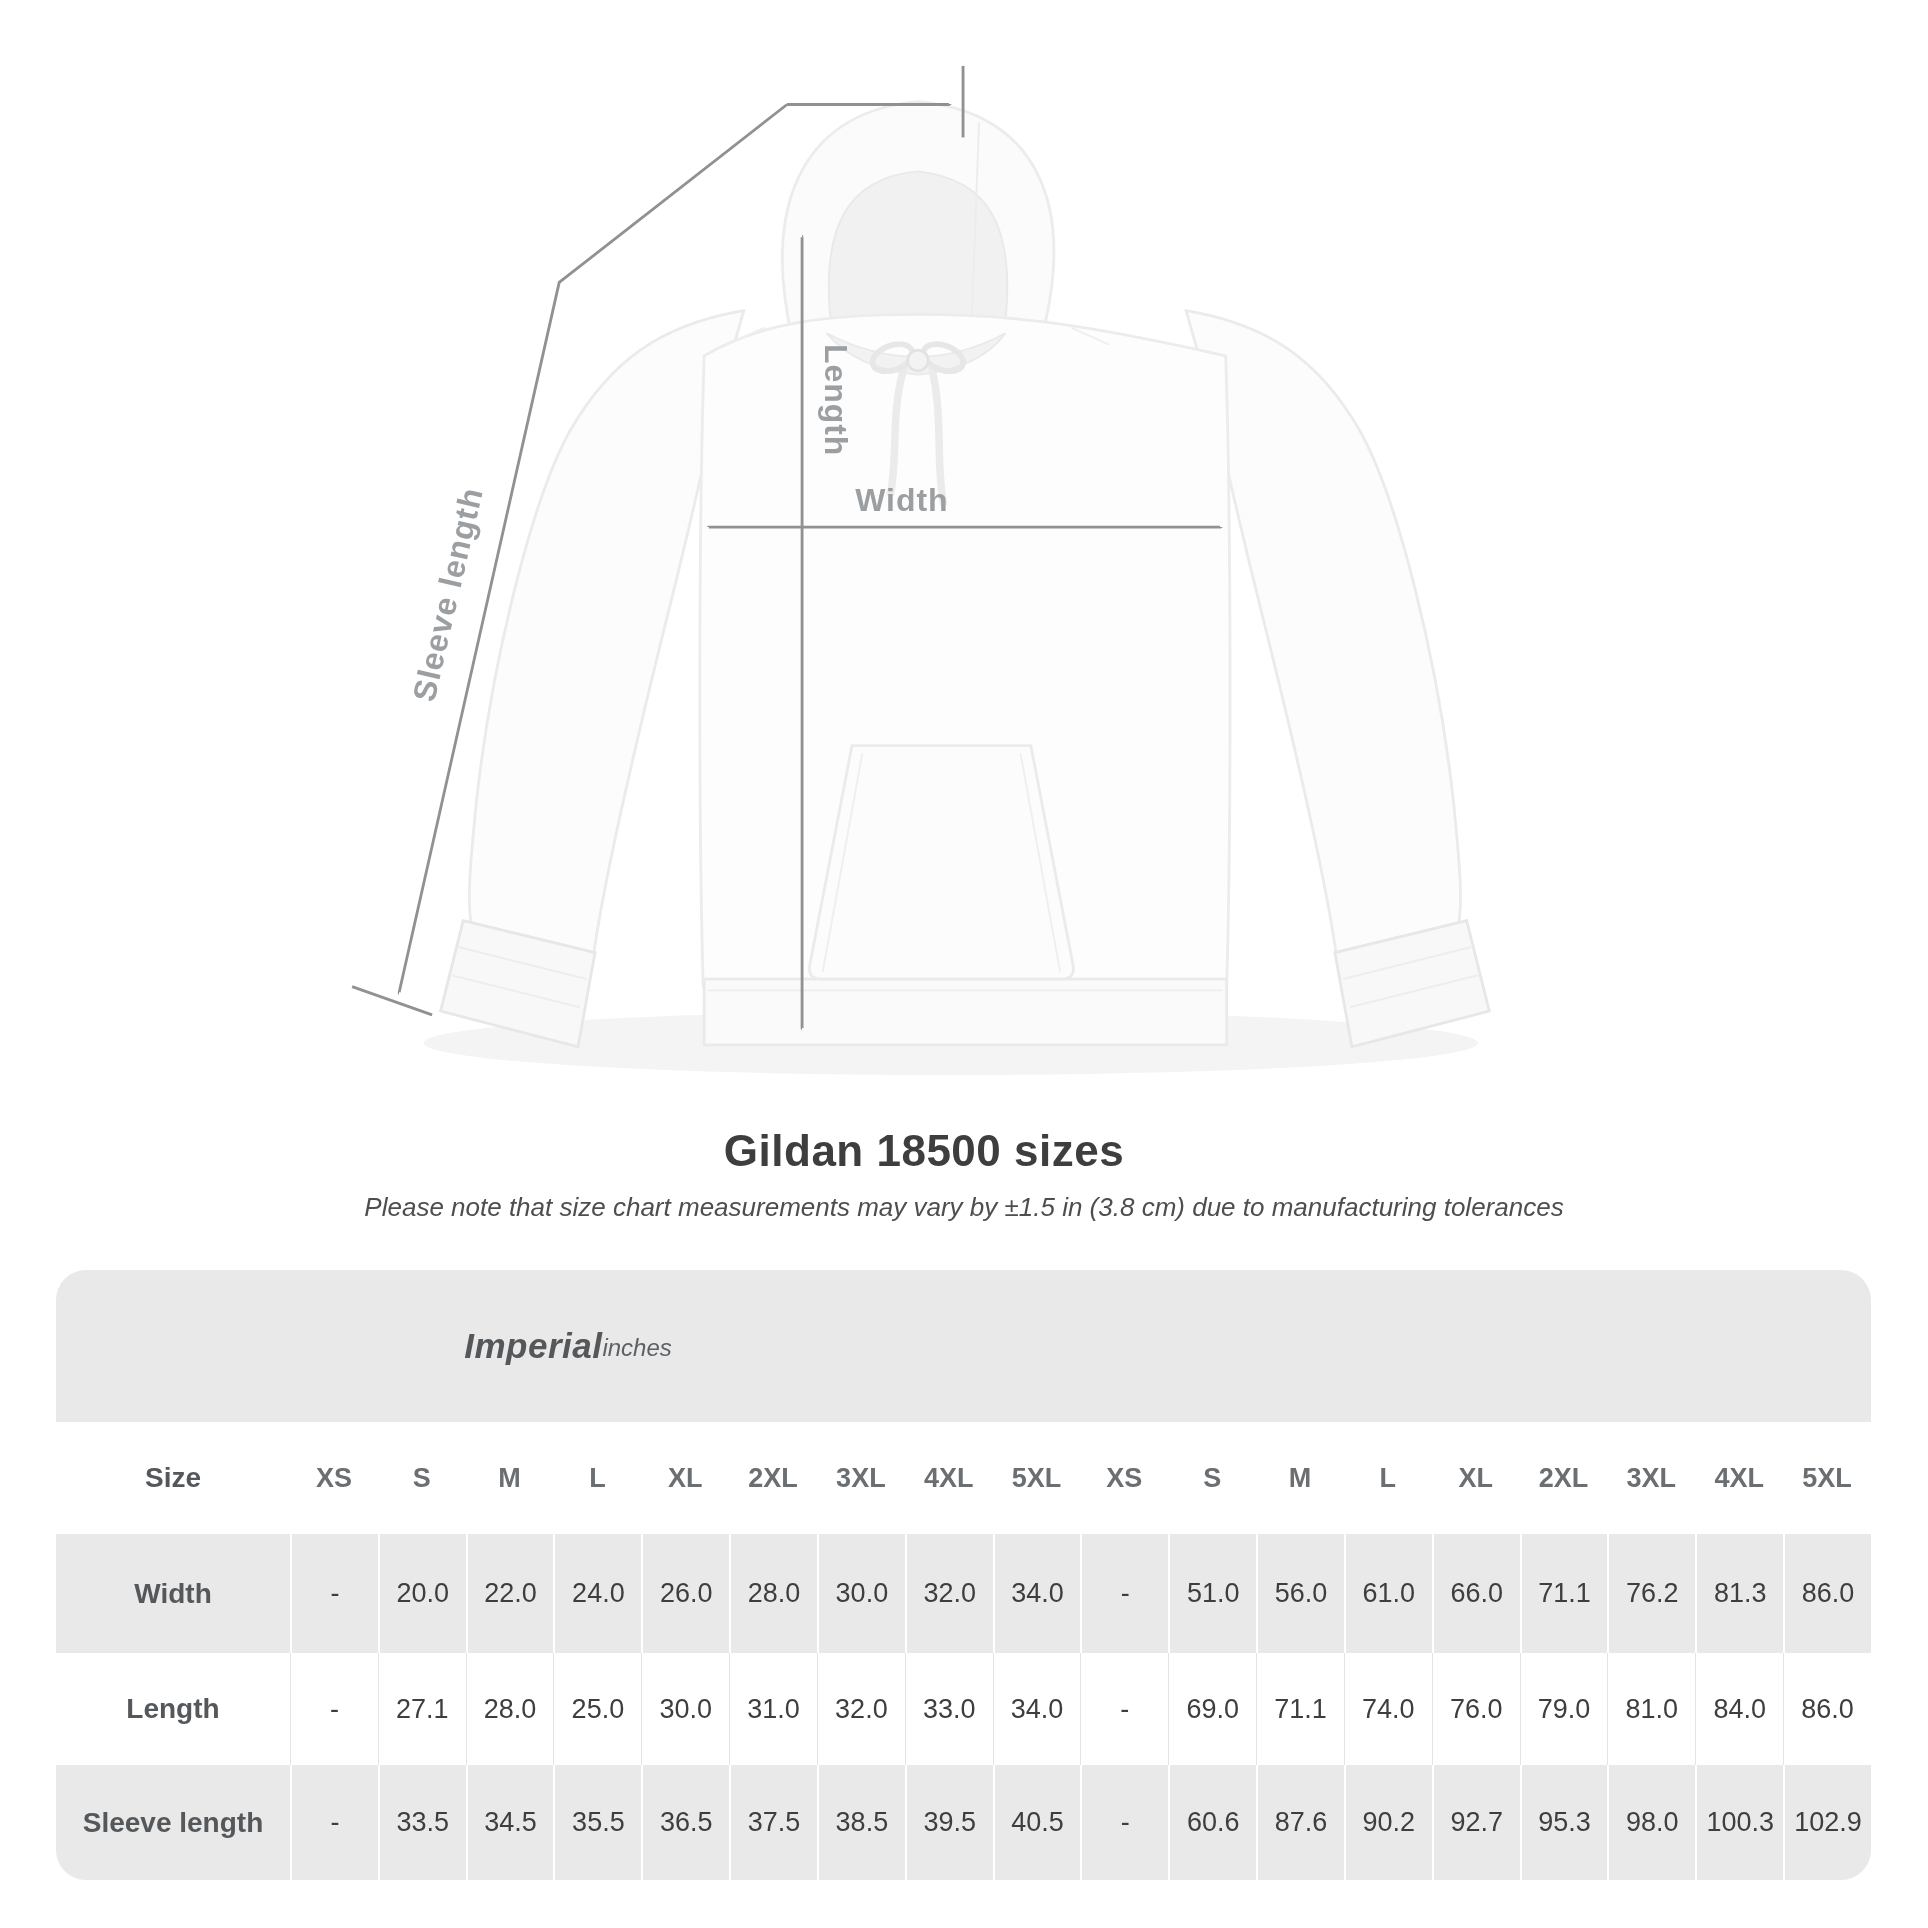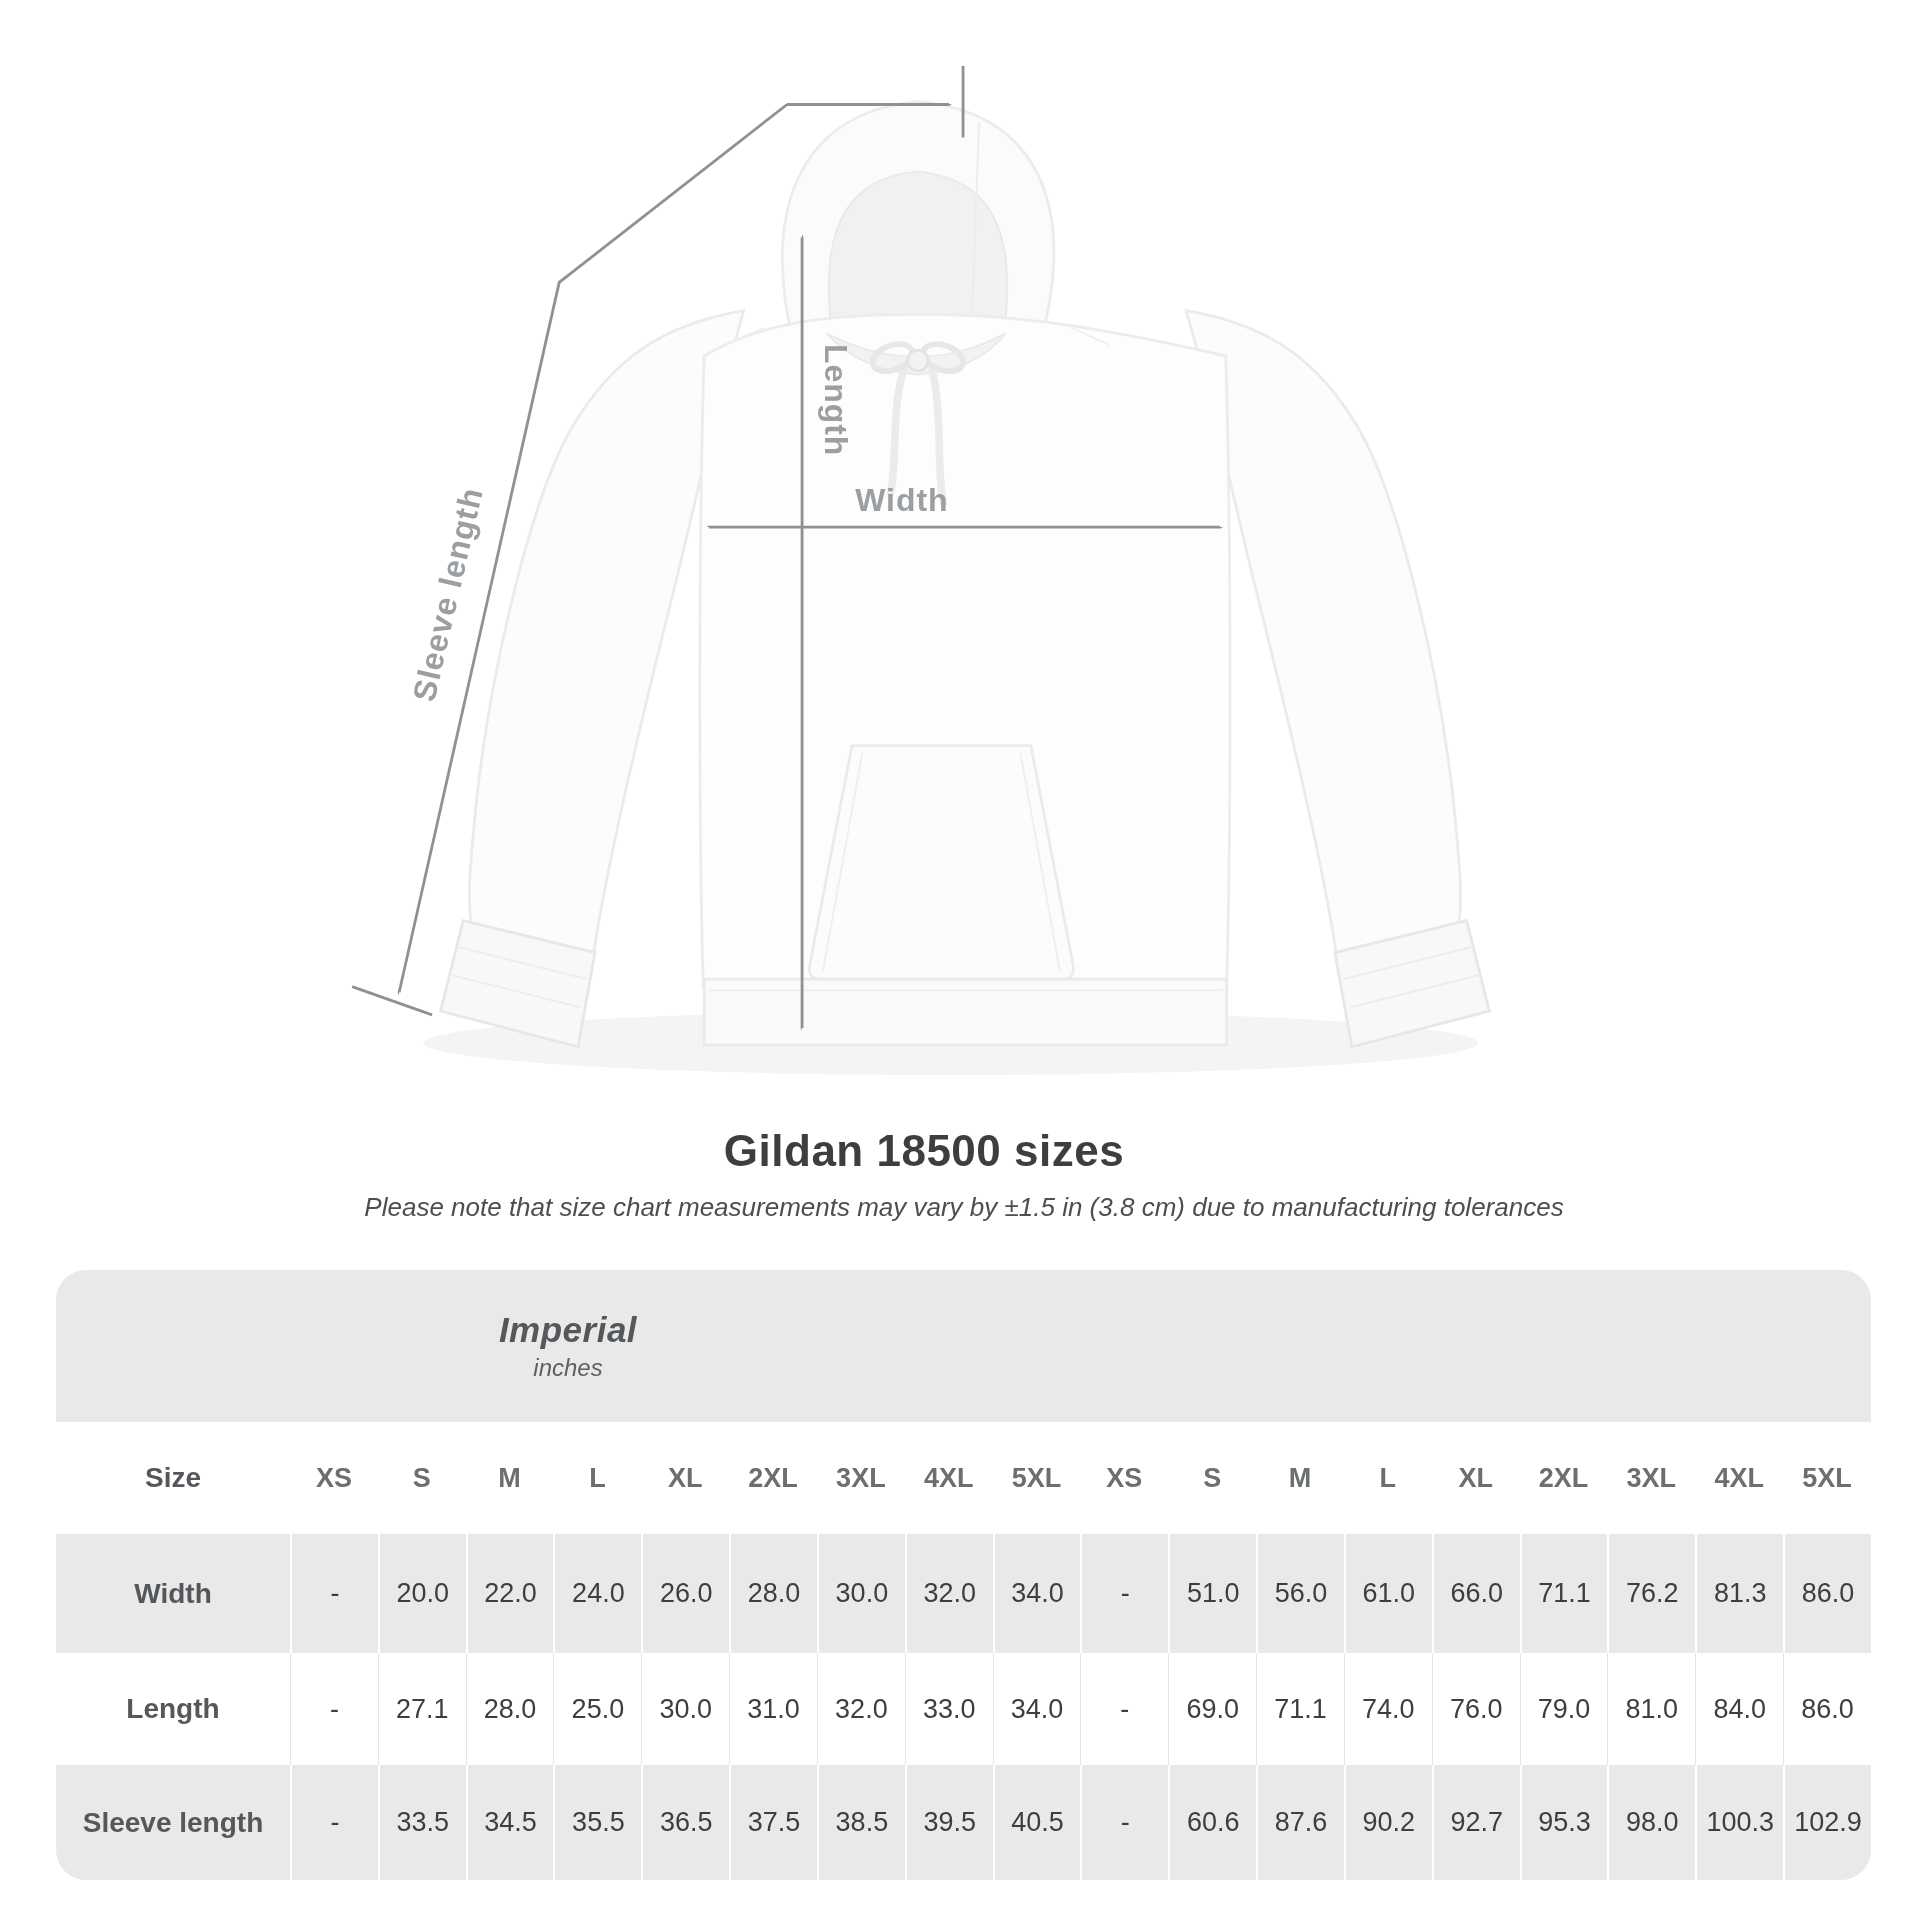--- a/index.html
+++ b/index.html
@@ -16,21 +16,21 @@
 
   .page-title{position:absolute;left:0;top:1126px;width:1848px;text-align:center;
     font-size:44px;font-weight:bold;color:var(--title);letter-spacing:0.5px;}
   .page-note{position:absolute;left:0;top:1192px;width:1928px;text-align:center;
     font-size:26px;font-style:italic;color:var(--note);}
 
   .size-table{position:absolute;left:56px;top:1270px;width:1815px;border-radius:30px;
     overflow:hidden;background:#fff;}
   .t-row{display:flex;width:100%;}
   .t-band{height:152px;background:var(--stripe);}
-  .band-half{display:flex;flex-direction:column;align-items:center;justify-content:center;}
+  .band-half{display:flex;align-items:center;justify-content:center;}
   .band-half.imperial{width:1024px;}
   .band-half.metric{width:791px;}
   .band-title{font-size:35px;font-weight:bold;font-style:italic;color:var(--lbl);letter-spacing:0.5px;}
   .band-sub{font-size:24px;font-style:italic;color:#5e6164;margin-top:4px;}
 
   .t-header{height:112px;background:#ffffff;}
   .t-gray{background:var(--stripe);}
   .t-white{background:#ffffff;}
   .r-width{height:119px;}
   .r-length{height:112px;}

